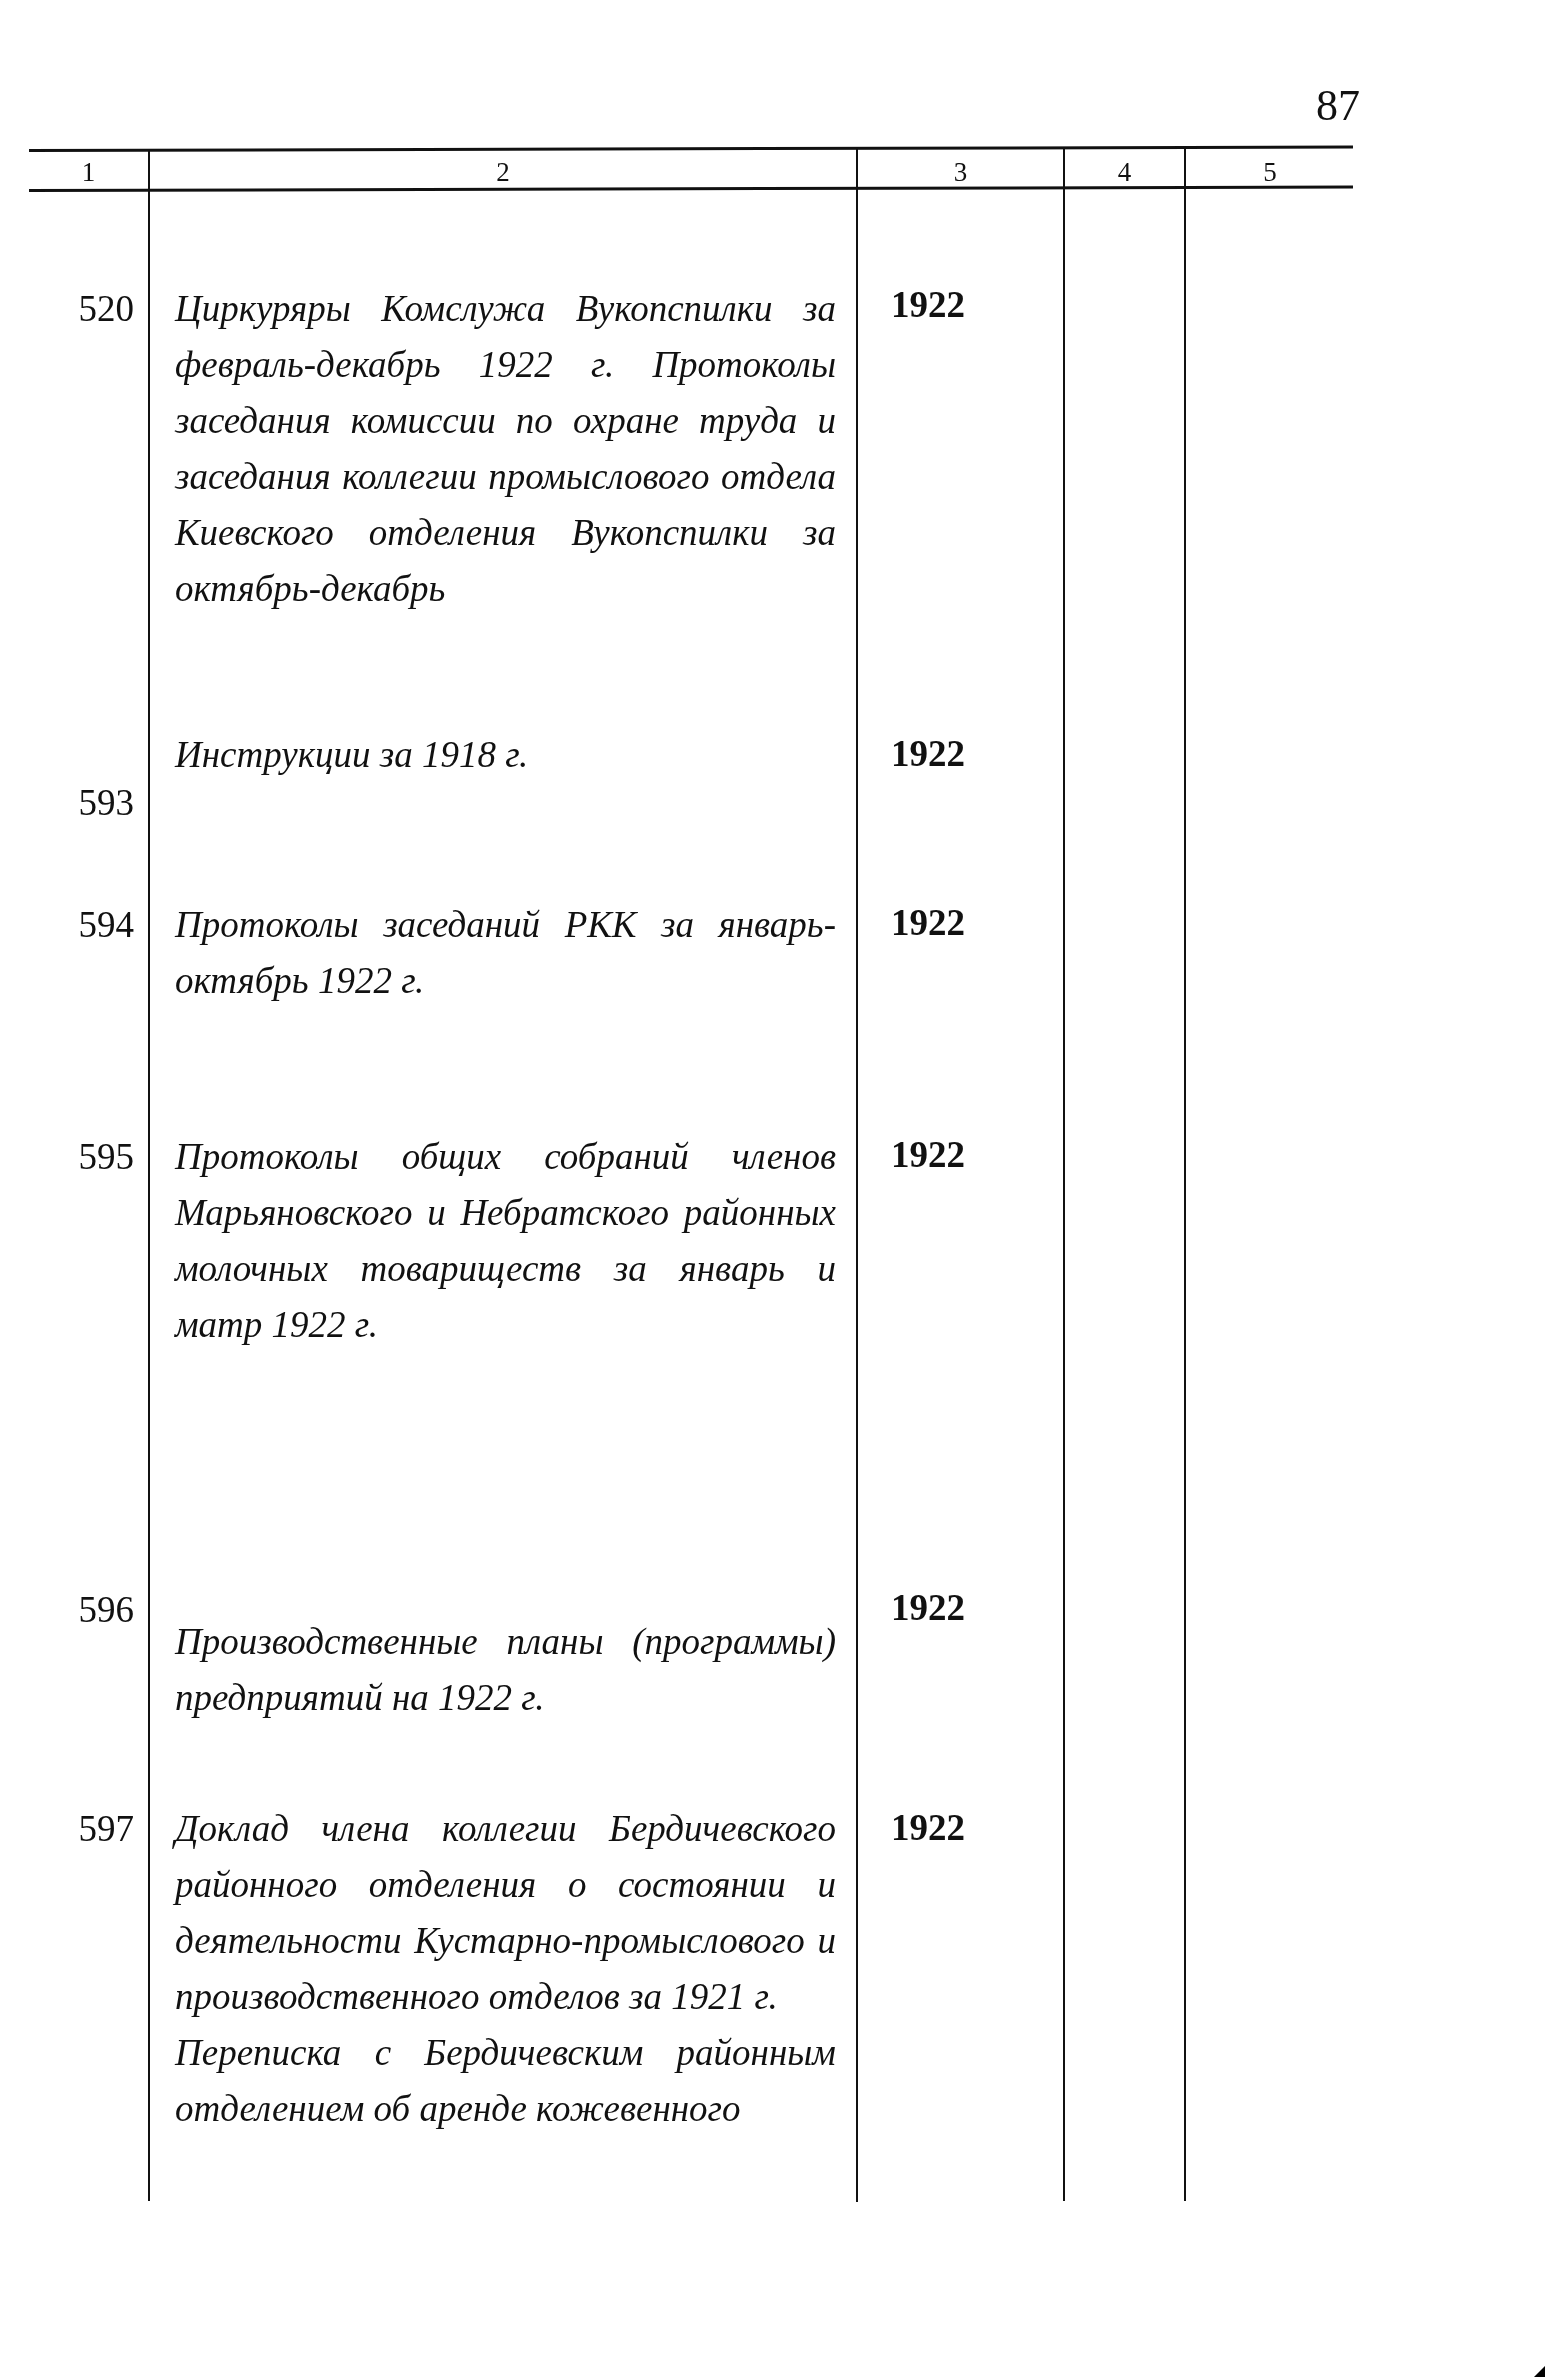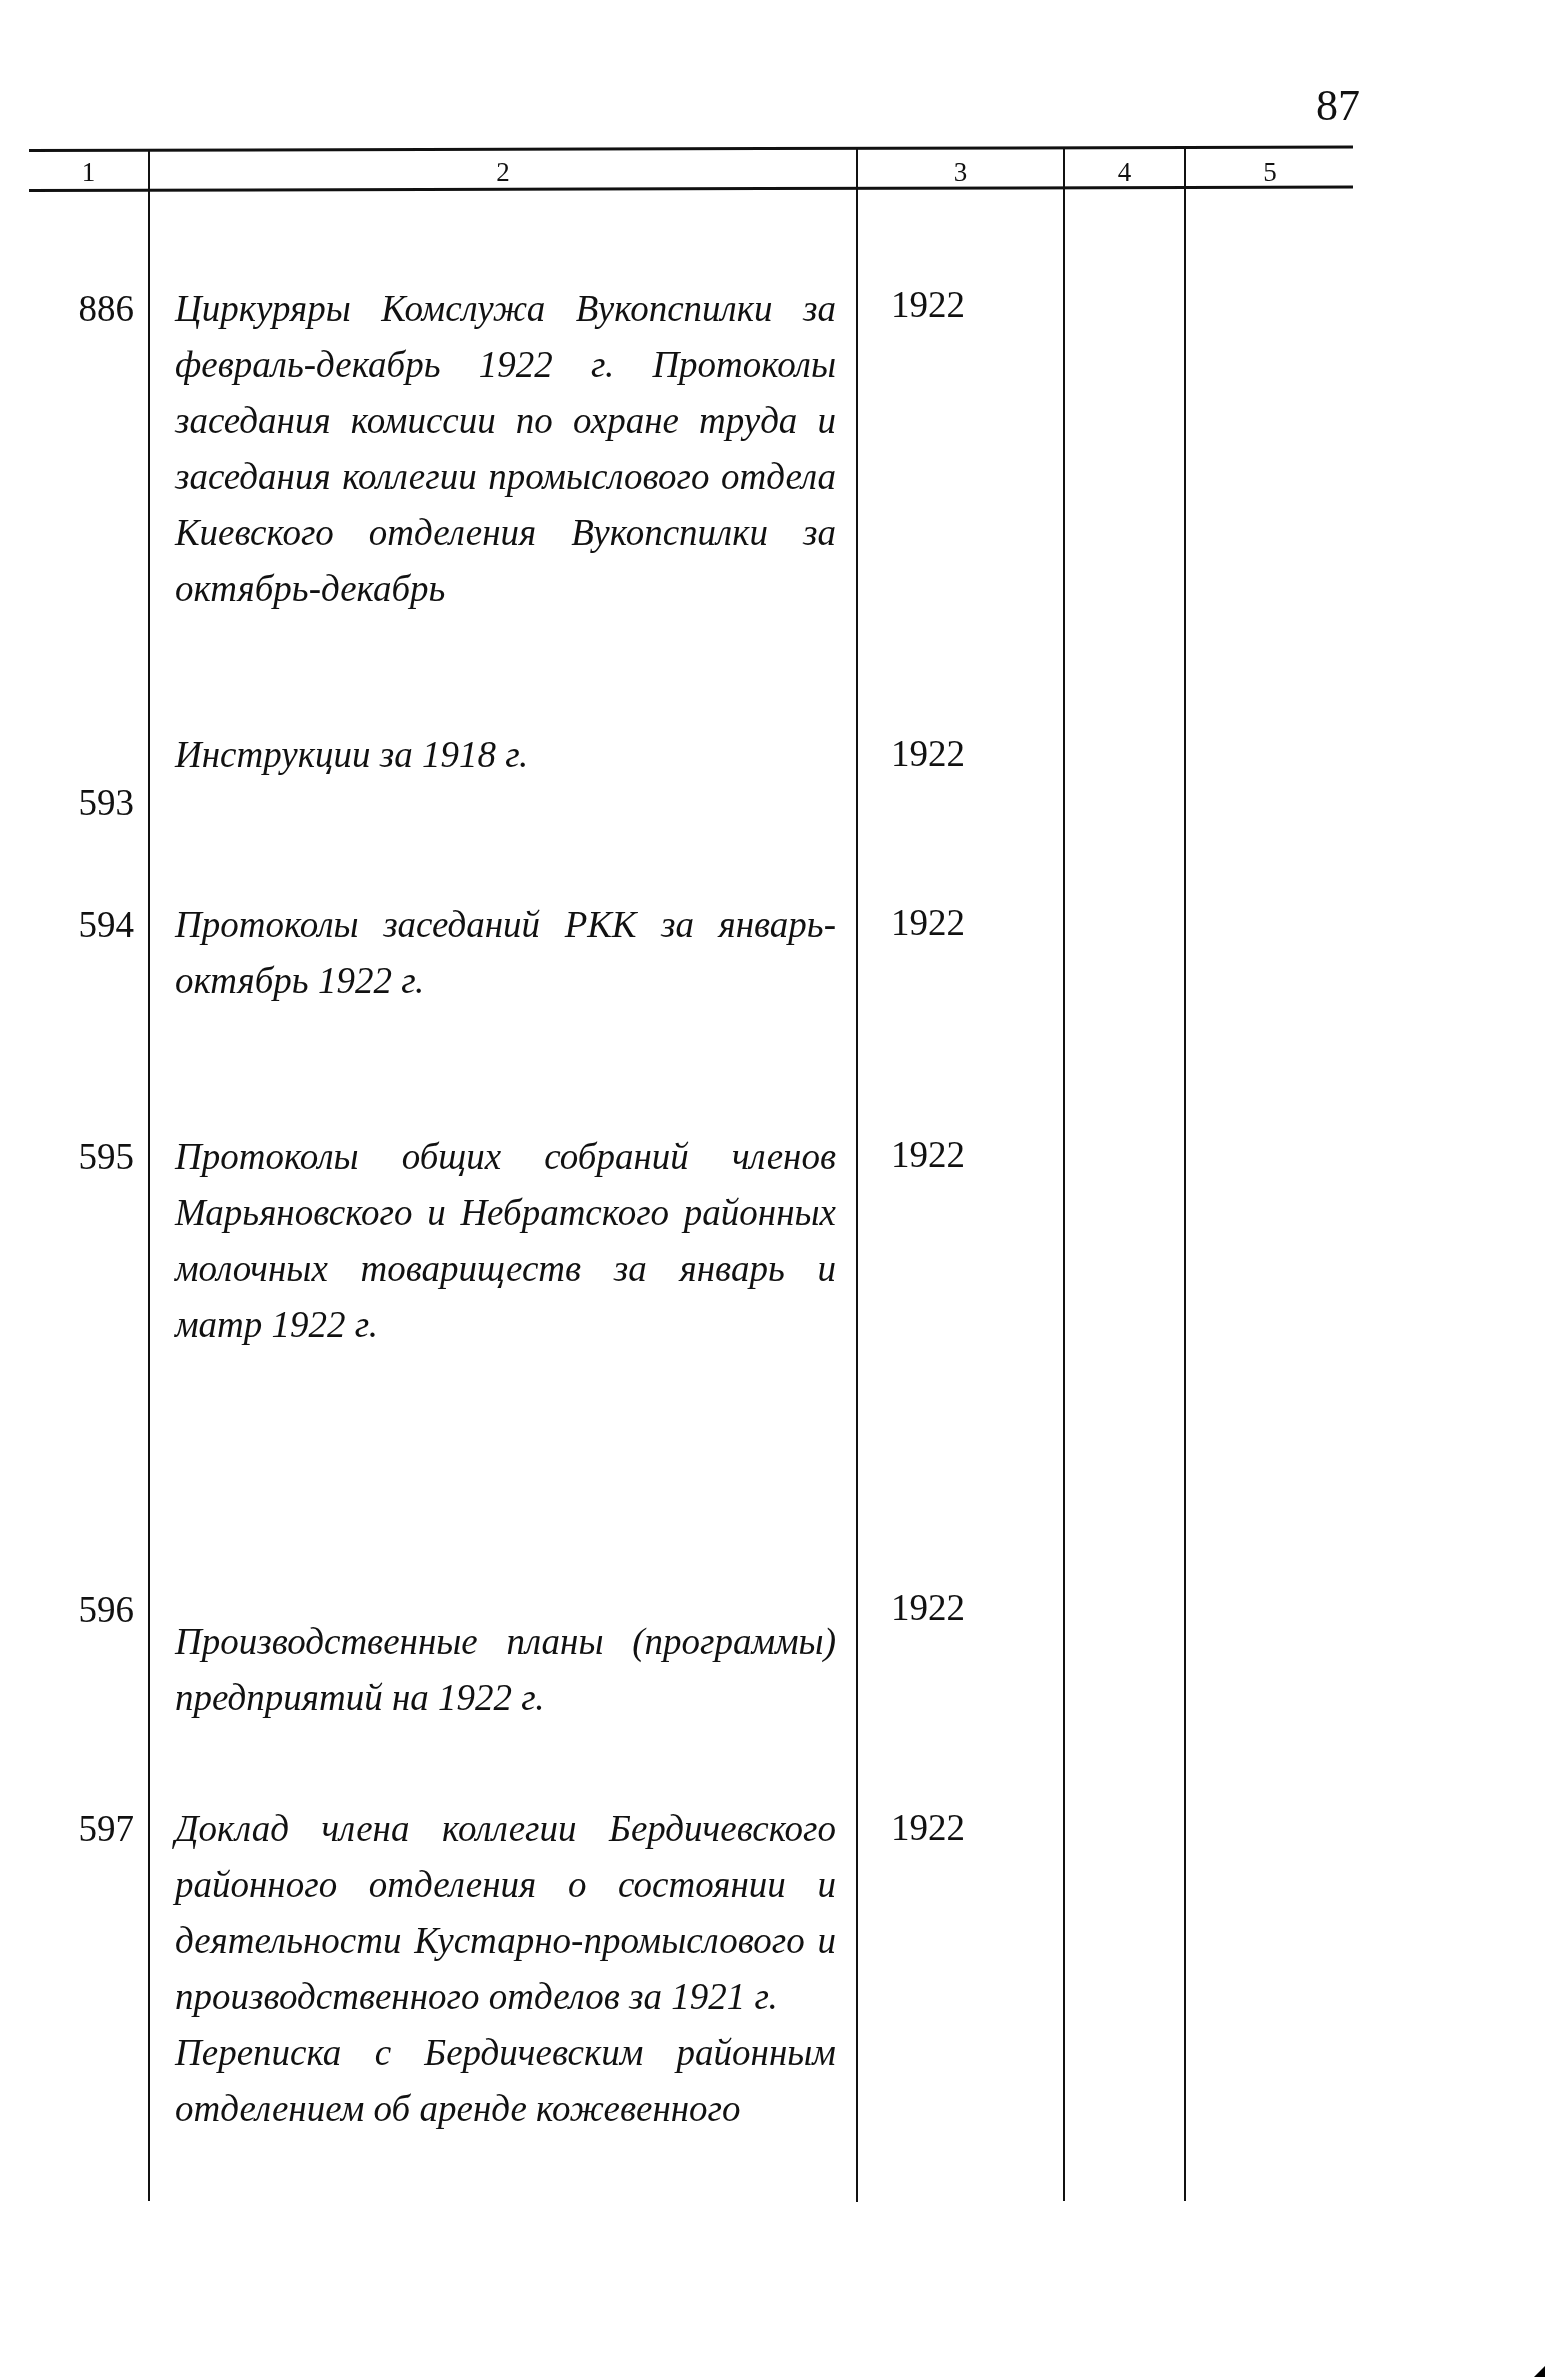--- a/index.html
+++ b/index.html
@@ -6,21 +6,21 @@
   body { width: 1545px; height: 2377px; position: relative; overflow: hidden;
          font-family: "Liberation Serif", "DejaVu Serif", serif; color: #111111; }
   .abs { position: absolute; }
   .page-number { left: 1316px; top: 87px; font-size: 44px; line-height: 38px; }
   .hline { position: absolute; height: 2.7px; background: #111; }
   .vline { position: absolute; width: 2px; background: #111; }
   .col-head { position: absolute; top: 155px; height: 35px; font-size: 27px; line-height: 35px; text-align: center; }
   .row-num { position: absolute; left: 54px; width: 80px; text-align: right; font-size: 37px; line-height: 56px; }
   .row-desc { position: absolute; left: 175px; width: 661px; font-size: 37px; line-height: 56px; text-align: justify; }
   .row-desc p { margin: 0; text-align: justify; text-align-last: left; font-style: italic; }
-  .row-year { position: absolute; left: 882px; width: 109px; font-size: 37px; line-height: 56px; }
+  .row-year { position: absolute; left: 882px; width: 109px; font-size: 37px; line-height: 56px; font-weight: bold; }
   .corner-mark { position: absolute; right: 0; bottom: 0; width: 0; height: 0;
                  border-left: 11px solid transparent; border-bottom: 11px solid #000; }
 </style>
 </head>
 <body>
 
 <div class="abs page-number">87</div>
 
 <div>
 
@@ -32,21 +32,21 @@
   <div class="vline" style="left:1063px; top:148px; height:2053px;"></div>
   <div class="vline" style="left:1184px; top:148px; height:2053px;"></div>
 
   <div class="col-head" style="left:29px; width:119px;">1</div>
   <div class="col-head" style="left:150px; width:706px;">2</div>
   <div class="col-head" style="left:858px; width:205px;">3</div>
   <div class="col-head" style="left:1065px; width:119px;">4</div>
   <div class="col-head" style="left:1186px; width:168px;">5</div>
 
   <div>
-    <div class="row-num" style="top:281px;">886</div>
+    <div class="row-num" style="top:281px;">520</div>
     <div class="row-desc" style="top:281px;">
       <p>Циркуряры Комслужа Вукопспилки за февраль-декабрь 1922 г. Протоколы заседания комиссии по охране труда и заседания коллегии промыслового отдела Киевского отделения Вукопспилки за октябрь-декабрь</p>
     </div>
     <div class="row-year" style="top:277px; left:891px;">1922</div>
   </div>
 
   <div>
     <div class="row-num" style="top:727px;margin-top:48px;">593</div>
     <div class="row-desc" style="top:727px;">
       <p>Инструкции за 1918 г.</p>

